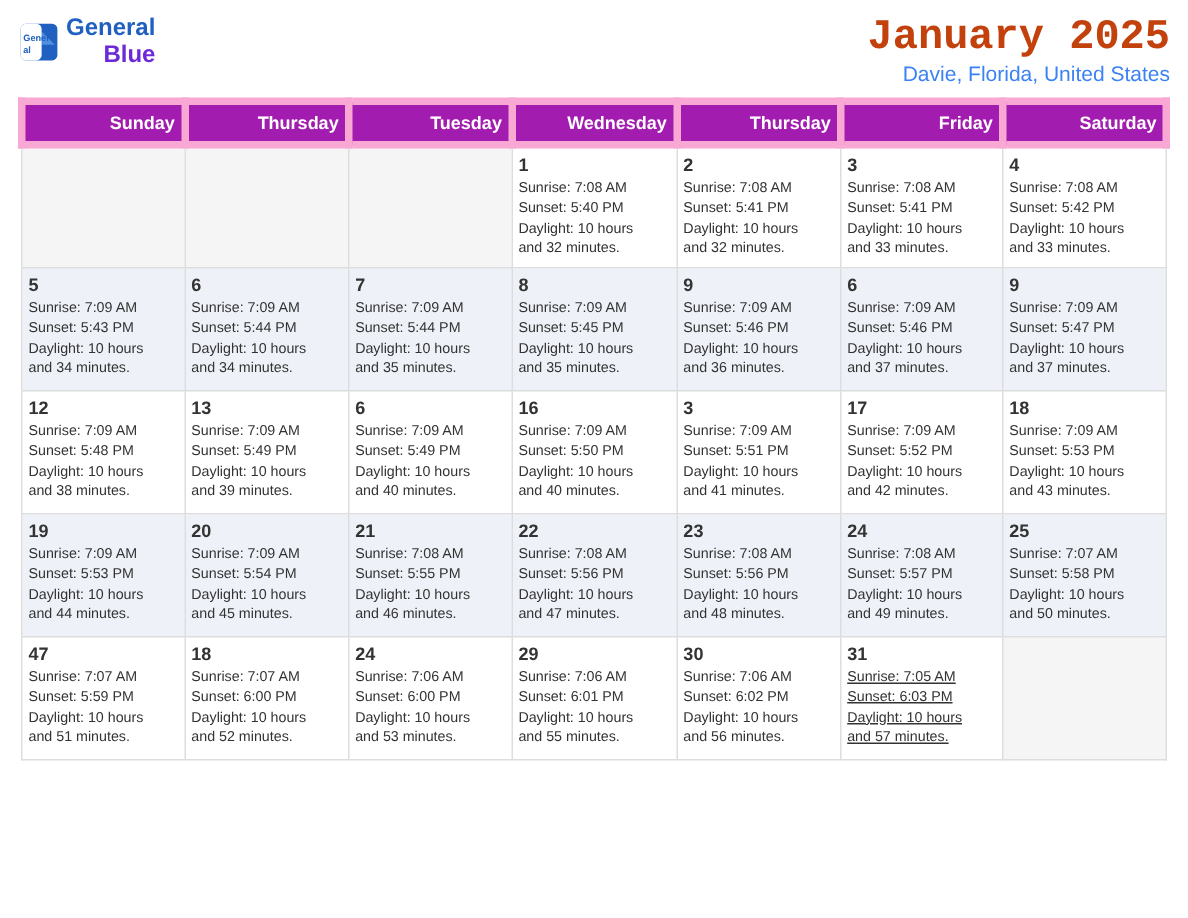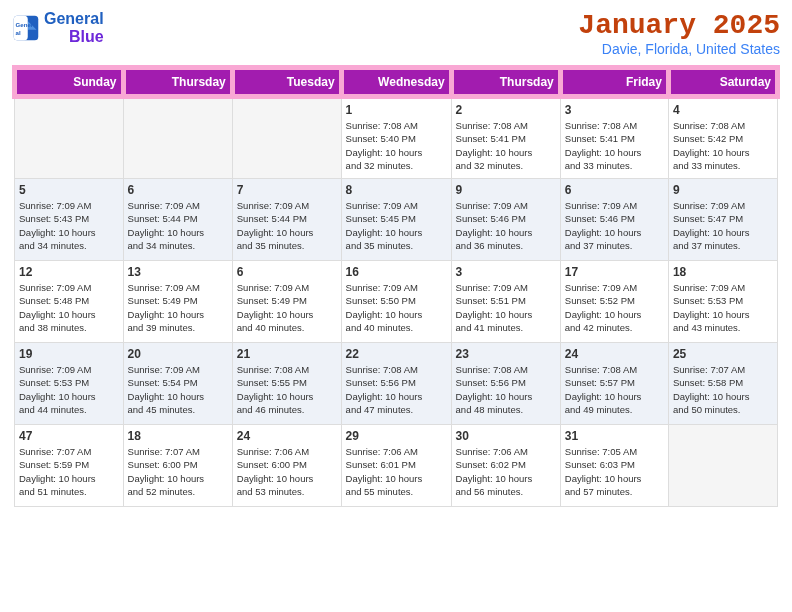--- a/index.html
+++ b/index.html
@@ -337,21 +337,21 @@
           </td>
           <td>
             <div class="day-num">30</div>
             <div class="day-info" style="white-space: pre-line;">Sunrise: 7:06 AM
 Sunset: 6:02 PM
 Daylight: 10 hours
 and 56 minutes.</div>
           </td>
           <td>
             <div class="day-num">31</div>
-            <div class="day-info" style="white-space: pre-line;">Sunrise: 7:05 AM
+            <div class="day-info" style="white-space: pre-line; text-decoration: underline;">Sunrise: 7:05 AM
 Sunset: 6:03 PM
 Daylight: 10 hours
 and 57 minutes.</div>
           </td>
           <td class="empty"></td>
         </tr>
       </tbody>
   </table>
 </div>
 

